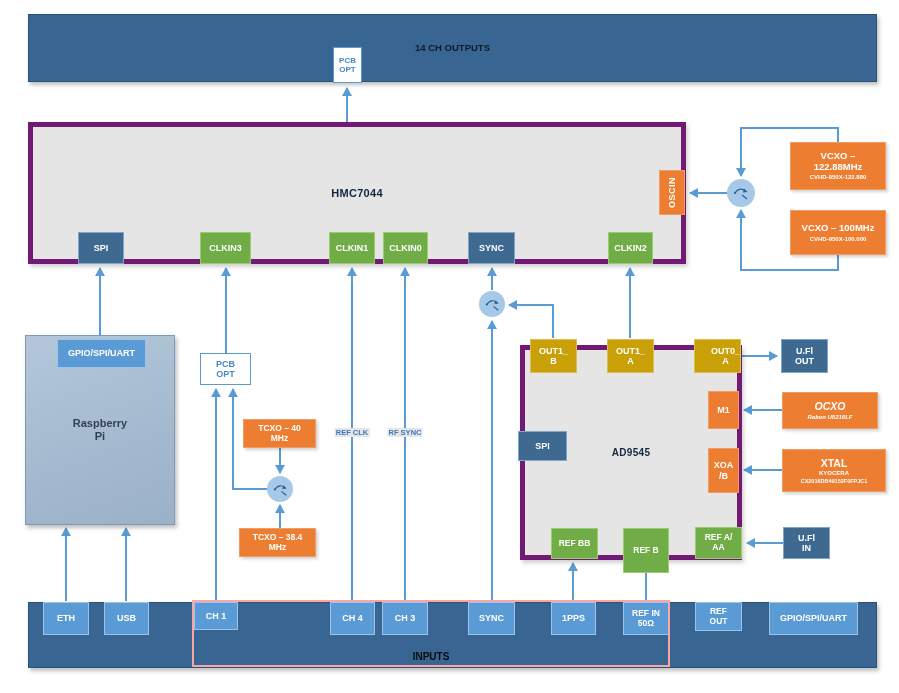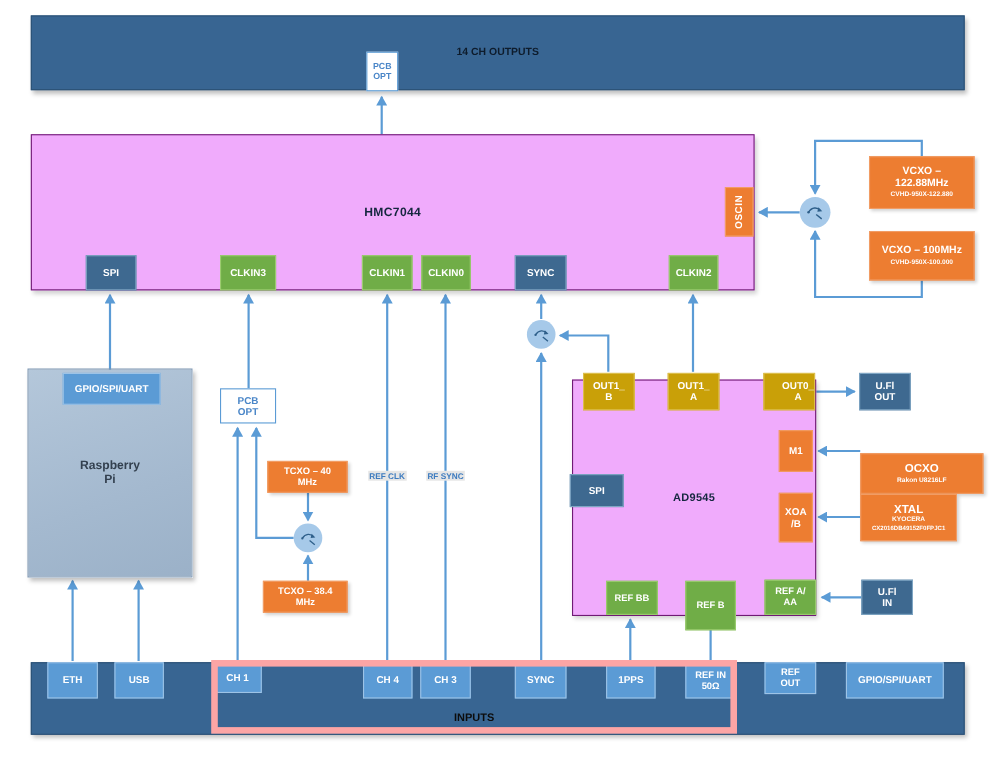--- a/index.html
+++ b/index.html
@@ -11,21 +11,21 @@
   .box {
     position:absolute; box-sizing:border-box; display:flex; flex-direction:column;
     align-items:center; justify-content:center; text-align:center;
     white-space:pre-line; line-height:1.15; z-index:2;
   }
   .bar {
     background:#386592; border:1px solid #2c5176; color:#0e1c2c;
     font-weight:bold; font-size:9.5px; box-shadow:2px 3px 4px rgba(0,0,0,0.25);
   }
   .blue-block {
-    background:#f0abfc; border:1px solid #701a75;
+    background:#e5e5e5; border:5px solid #701a75;
     box-shadow:2px 3px 4px rgba(0,0,0,0.18);
   }
   .chip-label { color:#15273f; font-weight:bold; font-size:11px; letter-spacing:0.3px; }
   .port-dark  { background:#3e6990; border:1px solid #7fa6c4; color:#fff; font-weight:bold; font-size:9px; }
   .port-green { background:#70ad47; border:1px solid #9ccc70; color:#fff; font-weight:bold; font-size:9px; }
   .port-gold  { background:#c9a008; border:1px solid #dcbe4c; color:#fff; font-weight:bold; font-size:9px; }
   .port-orange{ background:#ed7d31; border:1px solid #f19c64; color:#fff; font-weight:bold; font-size:9px; }
   .orange-box { background:#ed7d31; border:1px solid #f19c64; color:#fff; box-shadow:2px 2px 3px rgba(0,0,0,0.18); }
   .white-box  { background:#ffffff; border:1.5px solid #5b9bd5; color:#4a86c8; font-weight:bold; font-size:9px; }
   .lightbox   { background:#5b9bd5; border:1px solid #9dc3e6; color:#fff; font-weight:bold; font-size:9px; }
@@ -36,21 +36,21 @@
   }
   .vertical-text { writing-mode:vertical-rl; transform:rotate(180deg); letter-spacing:0.5px; }
   .switch-circle {
     position:absolute; border-radius:50%; background:#a6c9e9; z-index:2;
     display:flex; align-items:center; justify-content:center;
   }
   .wire-label {
     position:absolute; z-index:3; background:#e5e5e5; color:#3d7bbf;
     font-weight:bold; font-size:7.5px; padding:0 1px; transform:translateX(-50%);
   }
-  .inputs-rect { border:6px solid #fca5a5; background:transparent; z-index:3; pointer-events:none; }
+  .inputs-rect { border:2px solid #fca5a5; background:transparent; z-index:3; pointer-events:none; }
   .inputs-label {
     position:absolute; bottom:3px; left:0; right:0; text-align:center;
     color:#0c0c0c; font-weight:bold; font-size:10px;
   }
   svg.wires { position:absolute; left:0; top:0; z-index:1; }
   .title-line { font-weight:bold; font-size:9.5px; }
   .part-line  { font-size:6px; font-weight:bold; margin-top:2px; }
 </style>
 </head>
 <body>
@@ -188,25 +188,25 @@
   <div class="box port-orange" style="left:708px; top:391px; width:31px; height:38px;"><span>M1</span></div>
   <div class="box port-orange" style="left:708px; top:448px; width:31px; height:45px;"><span>XOA
 /B</span></div>
   <div class="box port-green" style="left:551px; top:528px; width:47px; height:31px; font-size:8.5px;align-items:center;"><span>REF BB</span></div>
   <div class="box port-green" style="left:623px; top:528px; width:46px; height:45px; font-size:8.5px;"><span>REF B</span></div>
   <div class="box port-green" style="left:695px; top:527px; width:47px; height:32px; font-size:8.5px;"><span>REF A/
 AA</span></div>
 
   <div class="box port-dark" style="left:781px; top:339px; width:47px; height:34px;"><span>U.Fl
 OUT</span></div>
-  <div class="box orange-box" style="left:782px; top:412px; width:112px; height:37px;">
+  <div class="box orange-box" style="left:782px; top:392px; width:96px; height:37px;font-style:italic;">
     <span class="title-line" style="font-size:10.5px;">OCXO</span>
     <span class="part-line">Rakon U8216LF</span>
   </div>
-  <div class="box orange-box" style="left:782px; top:449px; width:88px; height:43px;">
+  <div class="box orange-box" style="left:782px; top:449px; width:104px; height:43px;">
     <span class="title-line" style="font-size:10.5px;">XTAL</span>
     <span class="part-line" style="margin-top:1px;">KYOCERA</span>
     <span class="part-line" style="font-size:5.5px; margin-top:1px;">CX2016DB49152F0FPJC1</span>
   </div>
   <div class="box port-dark" style="left:783px; top:527px; width:47px; height:32px;"><span>U.Fl
 IN</span></div>
 
   <div class="box bar" style="left:28px; top:602px; width:849px; height:66px;"></div>
   <div class="box lightbox" style="left:43px;  top:602px; width:46px; height:33px;"><span>ETH</span></div>
   <div class="box lightbox" style="left:104px; top:602px; width:45px; height:33px;"><span>USB</span></div>

